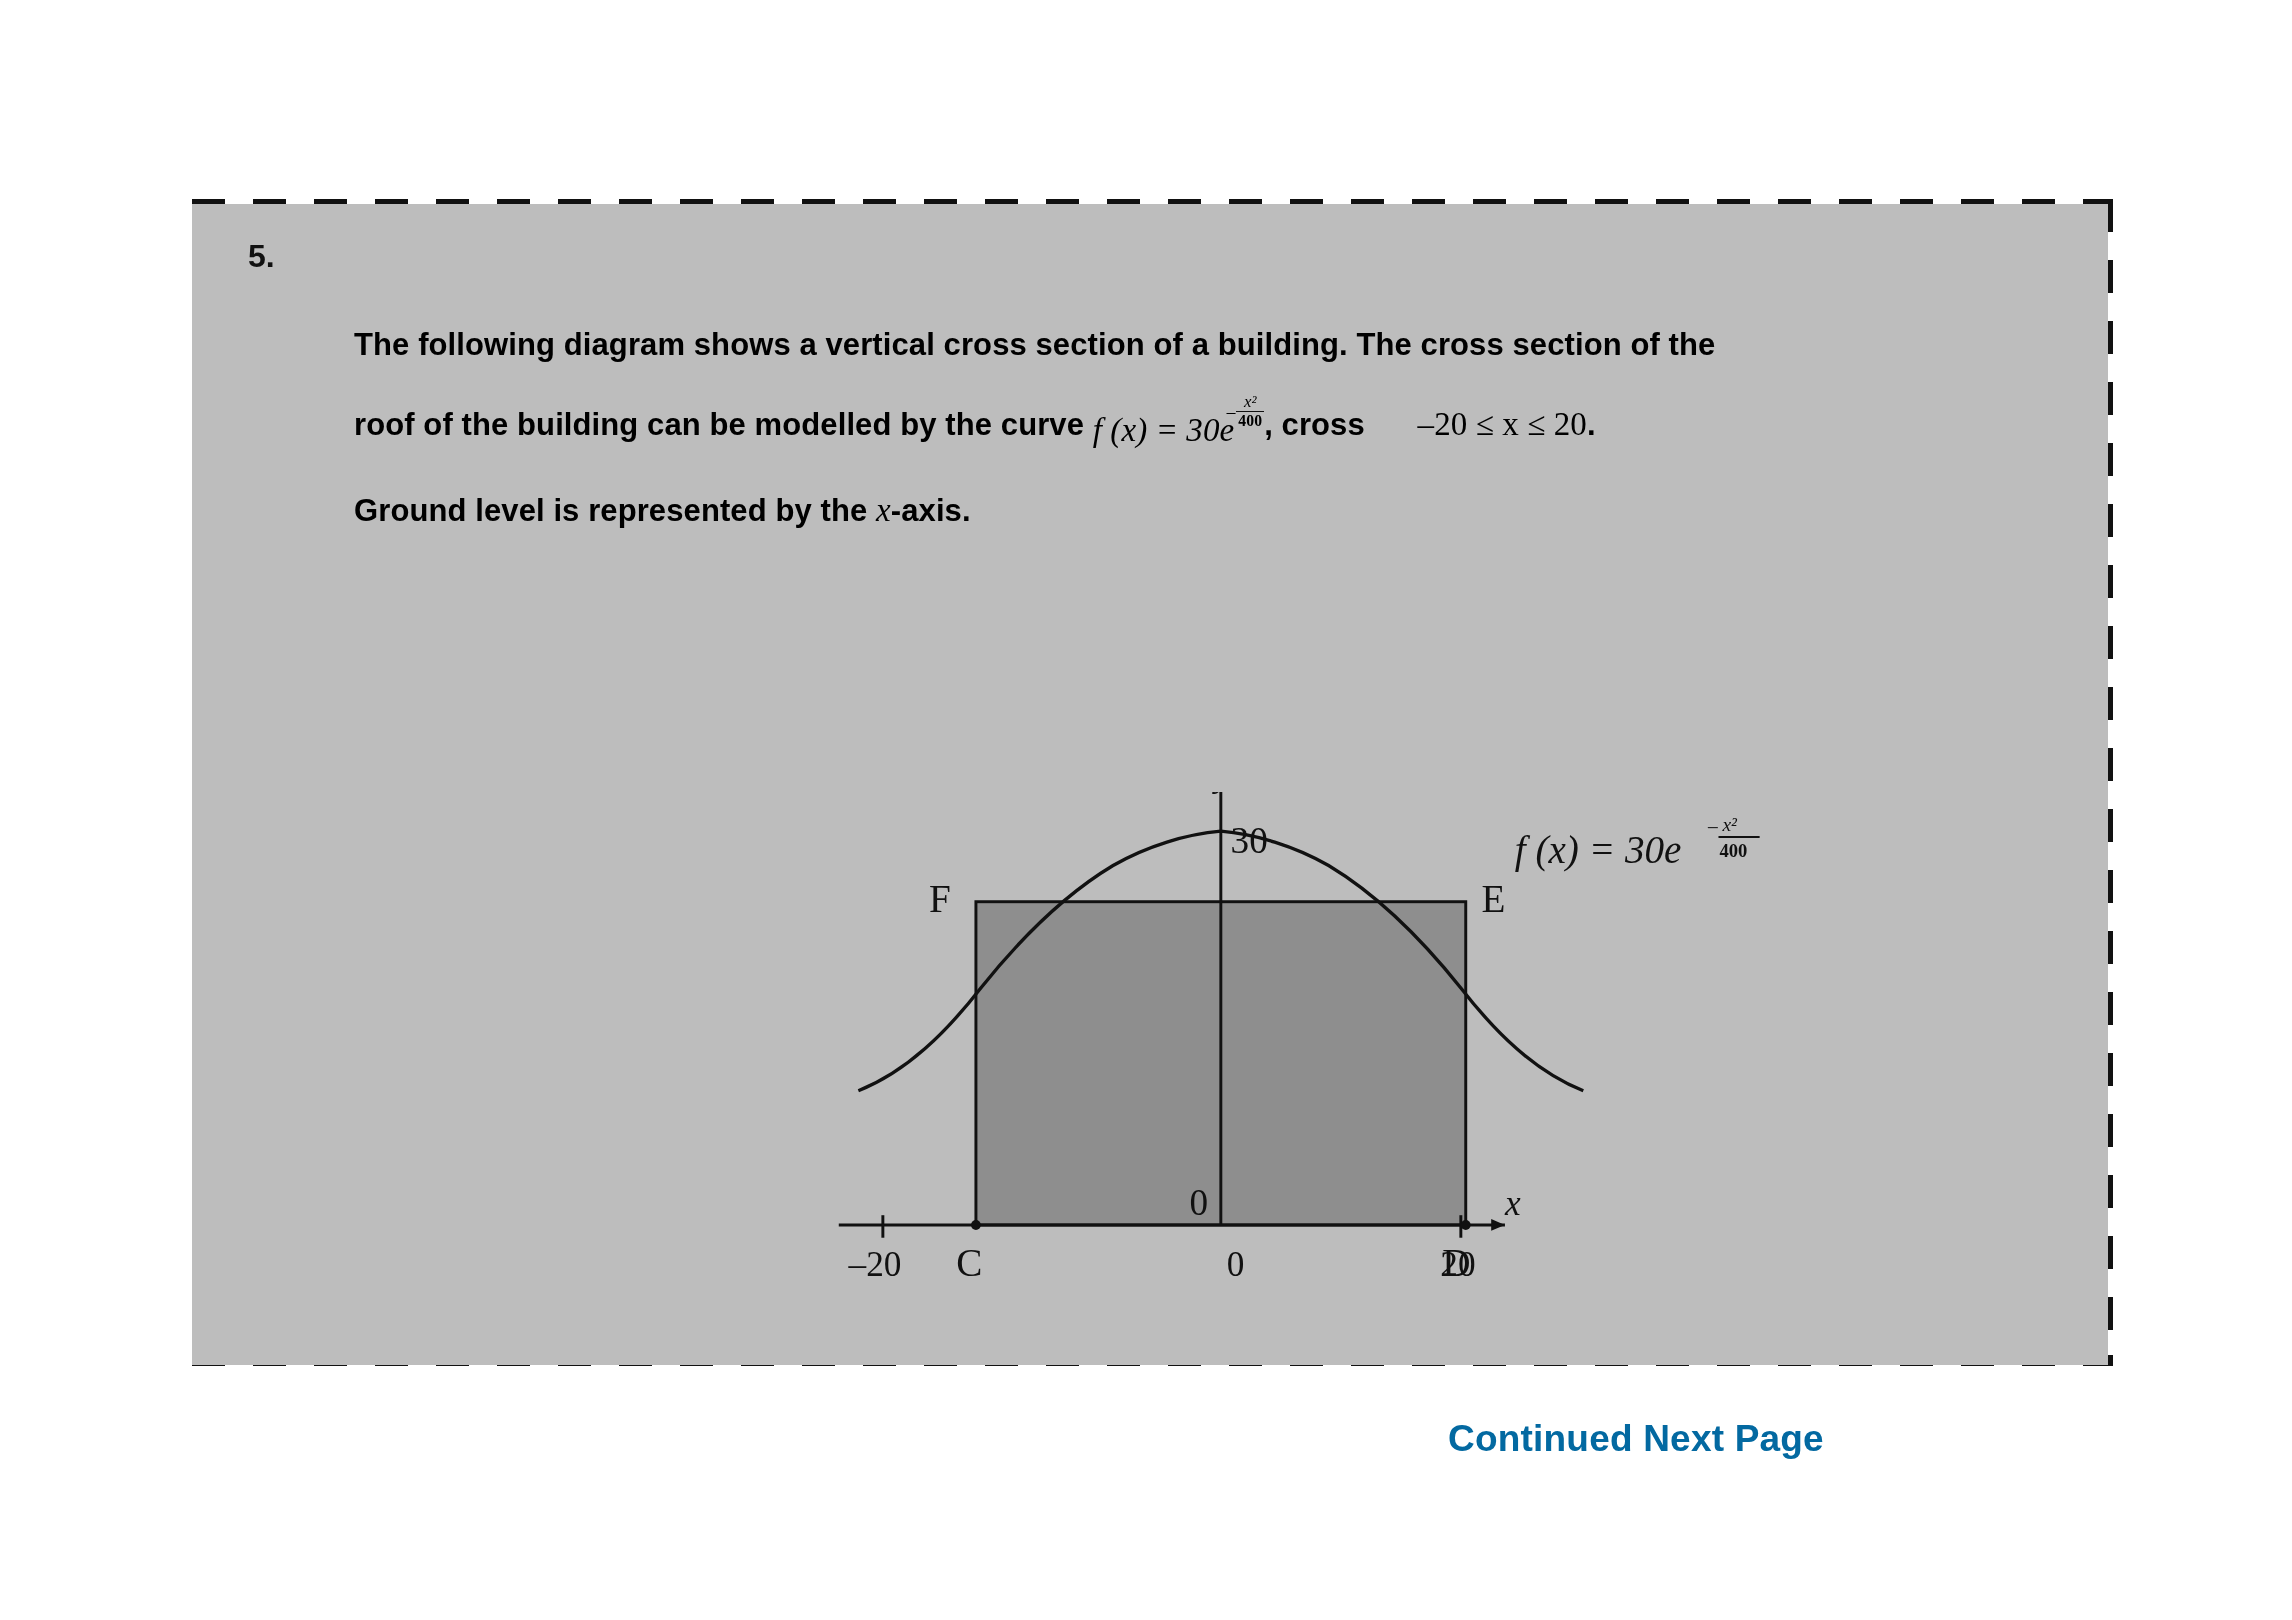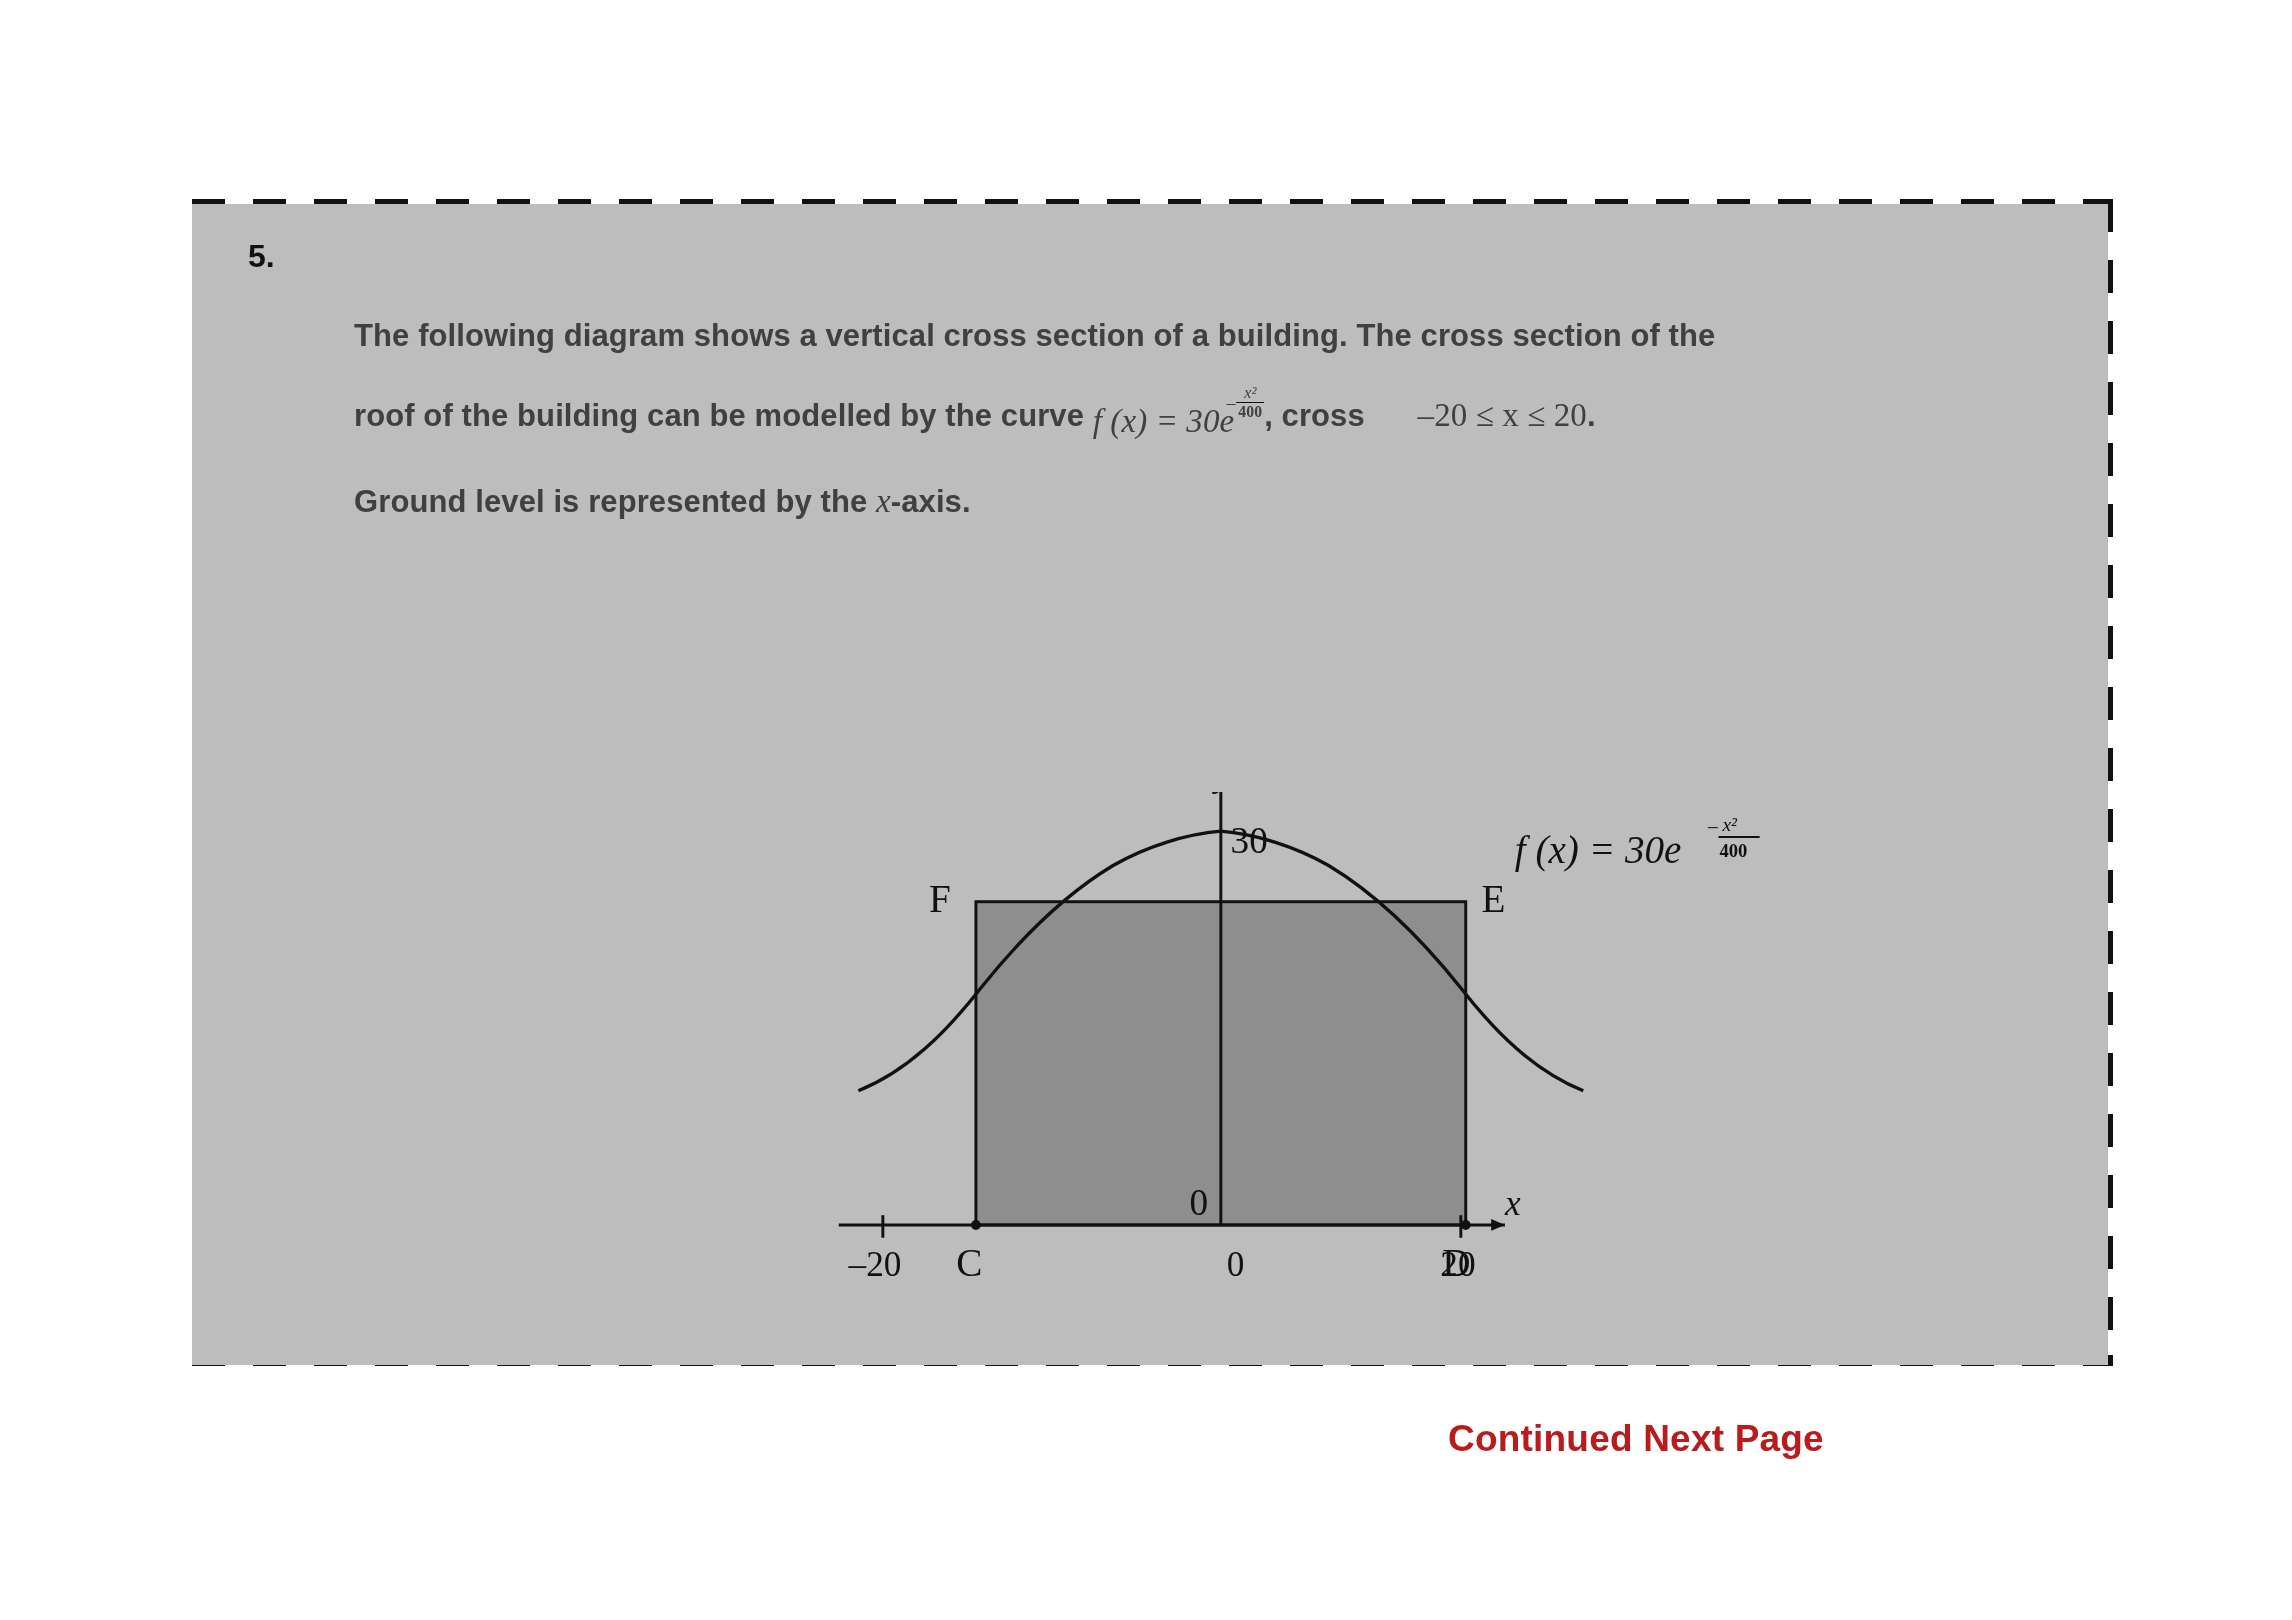--- a/index.html
+++ b/index.html
@@ -46,23 +46,23 @@
     position: absolute;
     left: 56px;
     top: 34px;
     font-size: 32px;
     font-weight: bold;
     color: #111;
   }
   #q-body {
     position: absolute;
     left: 162px;
-    top: 116px;
+    top: 125px;
     width: 1705px;
-    color: #404040;
+    color: #000000;
     font-size: 31px;
     line-height: 1.0;
   }
   .para {
     margin: 0 0 47px 0;
     display: block;
     font-weight: bold;
     font-size: 31px;
     letter-spacing: 0.1px;
   }
@@ -132,21 +132,21 @@
     height: 529px;
   }
   #diagram svg { display: block; }
 
   #continued {
     position: absolute;
     left: 1448px;
     top: 1418px;
     font-size: 37px;
     font-weight: bold;
-    color: #b91c1c;
+    color: #0369a1;
     letter-spacing: 0.2px;
   }
 </style>
 </head>
 <body>
 
 <div class="dash-edge" id="dash-top"></div>
 <div class="dash-edge" id="dash-bottom"></div>
 <div class="dash-edge vert" id="dash-left"></div>
 <div class="dash-edge vert" id="dash-right"></div>

